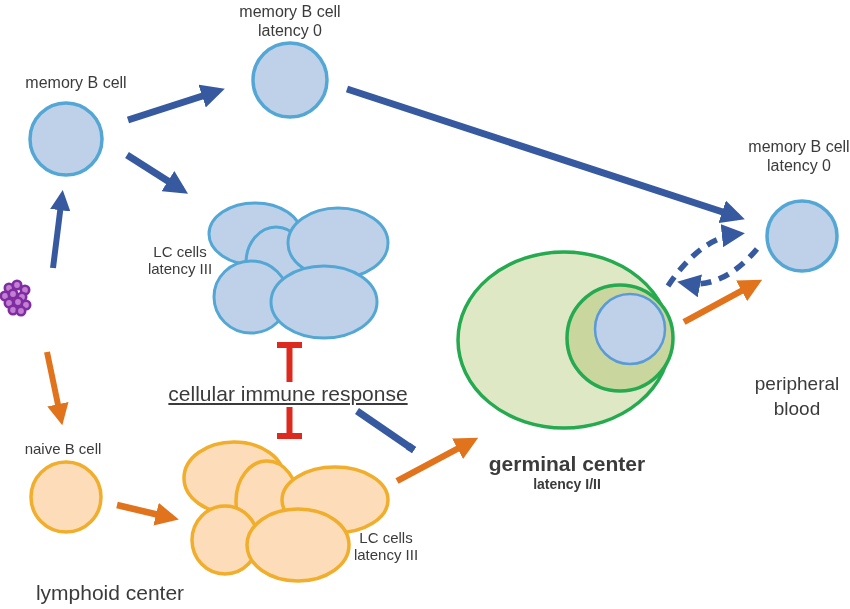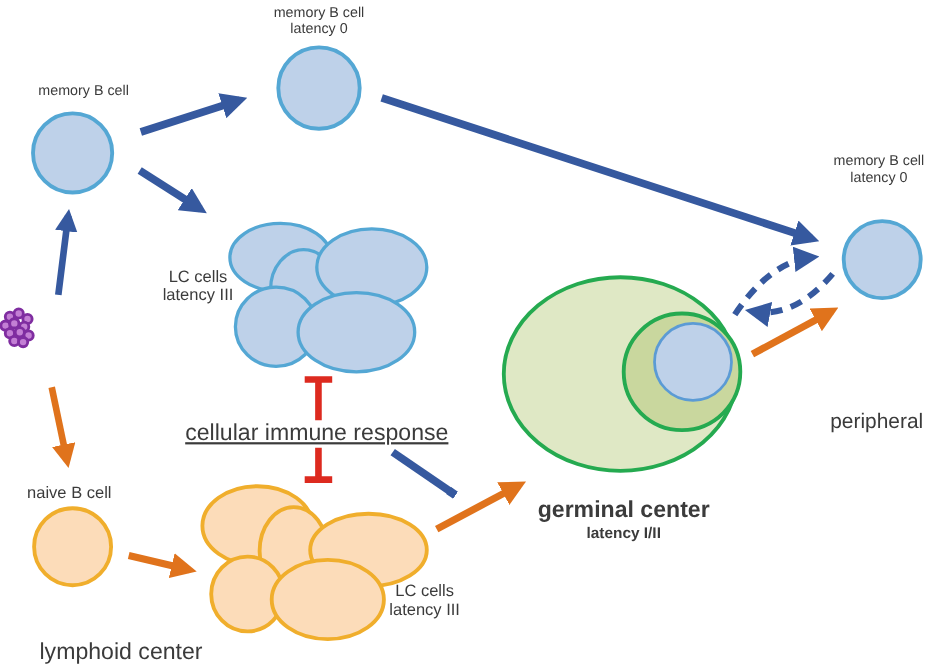--- a/index.html
+++ b/index.html
@@ -17,21 +17,21 @@
   .virus{fill:var(--virus-fill);stroke:var(--virus-stroke);stroke-width:2.6;}
   .arr-blue{stroke:var(--arrow-blue);fill:none;}
   .arr-orange{stroke:var(--arrow-orange);fill:none;}
   .arr-dash{stroke:var(--arrow-blue);fill:none;stroke-dasharray:11 8;}
   .inhib-red{stroke:var(--inhibit-red);fill:none;stroke-width:6;}
   .mk-blue{fill:var(--arrow-blue);}
   .mk-orange{fill:var(--arrow-orange);}
 
   .lbl{position:absolute;color:var(--text);text-align:center;transform:translateX(-50%);
        white-space:nowrap;line-height:1.16;}
-  .fs16{font-size:13px;} .fs15{font-size:15px;} .fs21{font-size:21px;}
+  .fs16{font-size:16px;} .fs15{font-size:15px;} .fs21{font-size:21px;}
   .fs19{font-size:19px;} .fs14{font-size:14px;}
 </style>
 </head>
 <body>
 
 <div id="canvas">
 
   <svg id="art" width="850" height="609" viewBox="0 0 850 609">
     <defs>
       <marker id="ah-b" viewBox="0 0 10 10" refX="7" refY="5" markerWidth="3.4" markerHeight="3.4" orient="auto-start-reverse">
@@ -134,17 +134,18 @@
     <div>latency III</div>
   </div>
 
   <div class="lbl fs21" style="left:567px;top:452px;font-weight:bold;">
     <div>germinal center</div>
     <div class="fs14">latency I/II</div>
   </div>
 
   <div class="lbl fs19" style="left:797px;top:372px;line-height:1.3;">
     <div>peripheral</div>
+    <div>blood</div>
   </div>
 
   <div class="lbl fs21" style="left:110px;top:581px;">lymphoid center</div>
 
 </div>
 
 </body></html>

